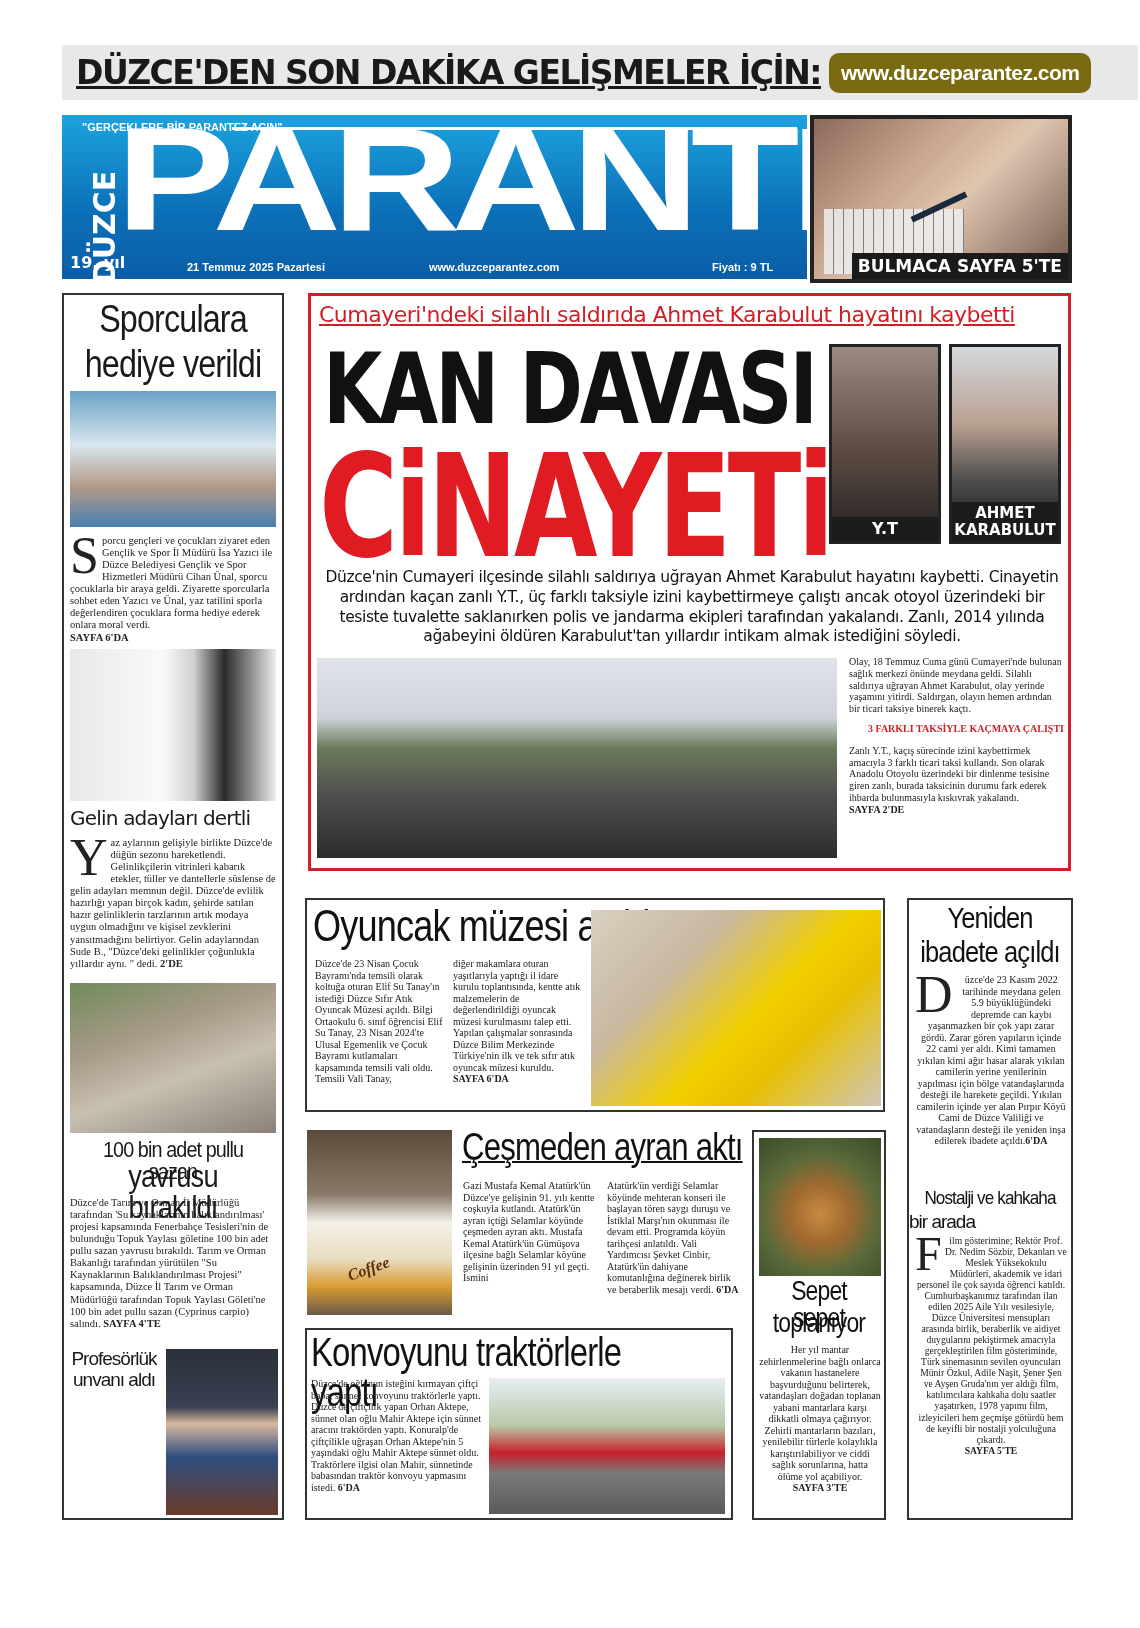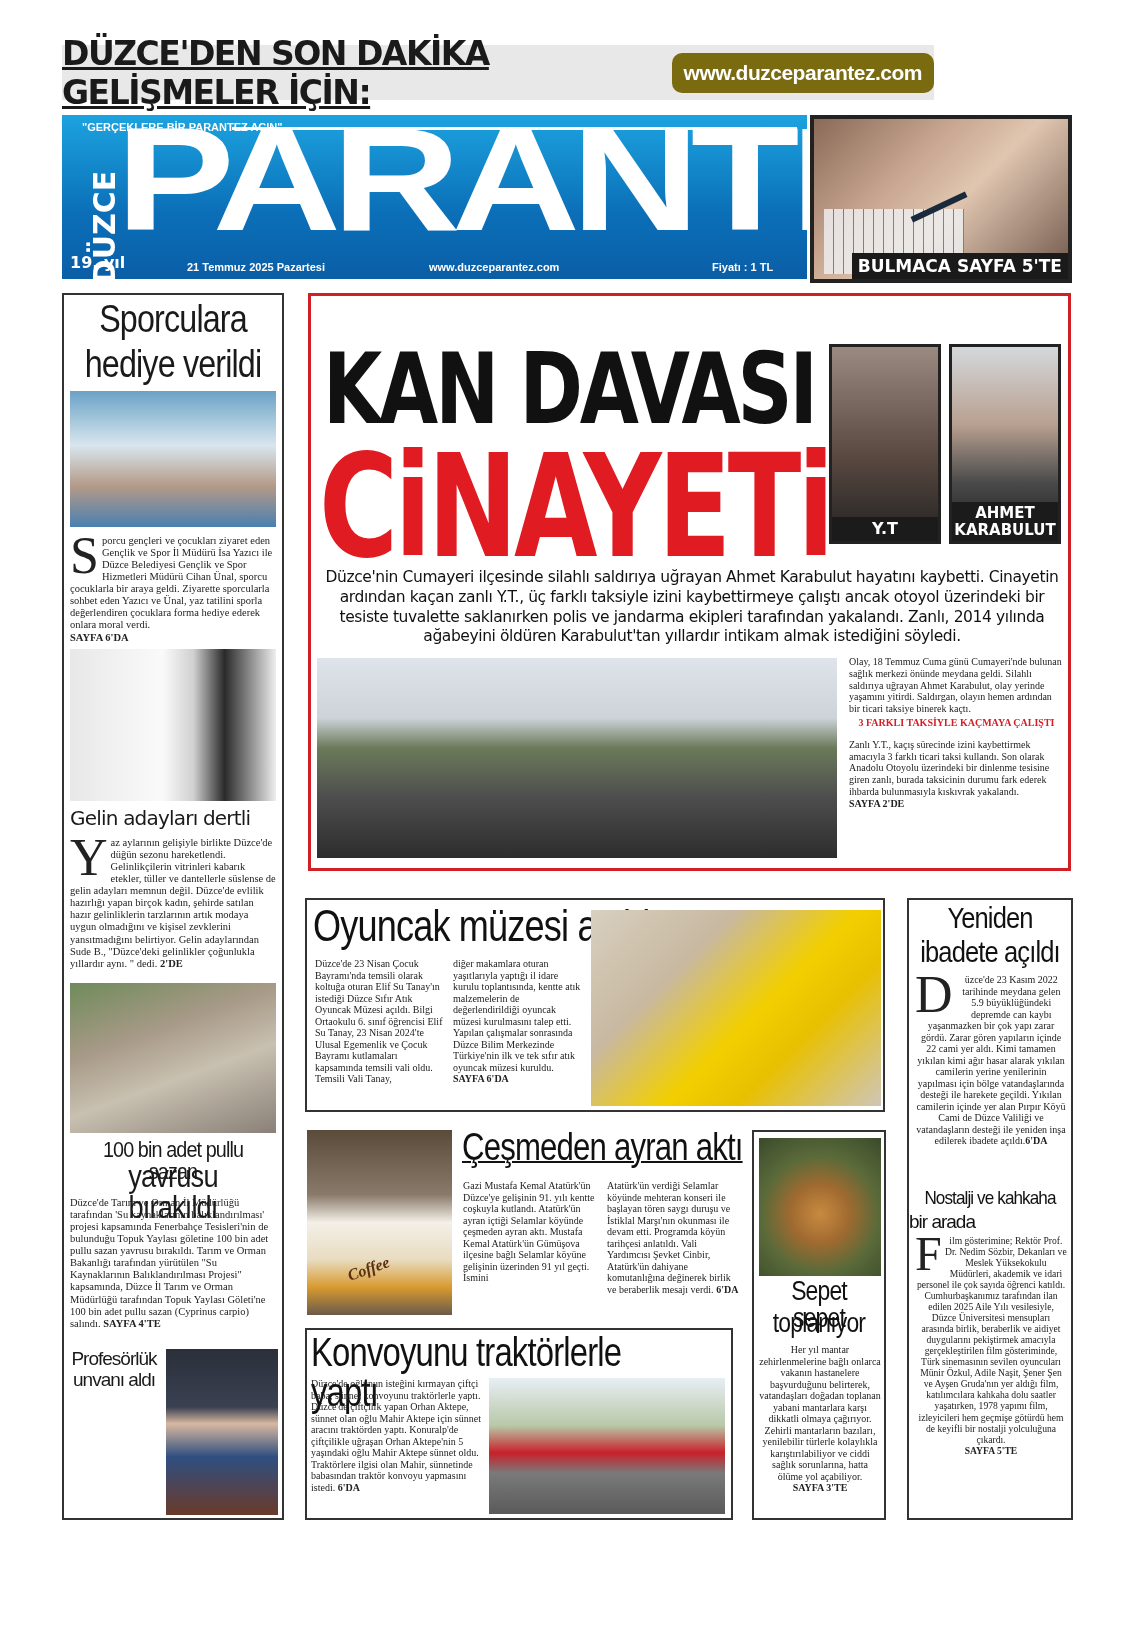--- a/index.html
+++ b/index.html
@@ -1,19 +1,19 @@
 <!DOCTYPE html>
 <html><head>
 <meta charset="utf-8">
 <style>
 *{box-sizing:border-box;margin:0;padding:0}
 body{width:1140px;height:1628px;background:#fff;position:relative;font-family:"Liberation Serif",serif;color:#222;overflow:hidden}
 .abs{position:absolute}
 
-#topbar{left:62px;top:45px;width:872px;height:55px;background:#e8e8e8;display:flex;align-items:center;}
+#topbar{left:62px;top:45px;width:1076px;height:55px;background:#e8e8e8;display:flex;align-items:center;padding-left:14px}
 #topbar .txt{font-family:"DejaVu Sans",sans-serif;font-weight:bold;font-size:33px;color:#1a1a1a;text-decoration:underline;text-decoration-thickness:3px;letter-spacing:-1.5px}
 #topbar .url{margin-left:8px;background:#7a6a10;color:#fff;font-family:"Liberation Sans",sans-serif;font-weight:bold;font-size:21px;padding:8px 12px;border-radius:10px;letter-spacing:-0.5px}
 
 #mast{left:62px;top:115px;width:745px;height:164px;background:linear-gradient(180deg,#1ca3df 0%,#0b6fb8 60%,#0a5ea6 100%);overflow:hidden}
 #mast .slogan{left:20px;top:6px;color:#fff;font-family:"Liberation Sans",sans-serif;font-weight:bold;font-size:11px}
 #mast .line{left:170px;top:12px;width:565px;height:3px;background:#fff}
 #mast .duzce{left:-18px;top:95px;transform:rotate(-90deg);color:#fff;font-family:"DejaVu Sans",sans-serif;font-weight:bold;font-size:30px;width:120px;text-align:center}
 #mast .brand{left:54px;top:-8px;color:#fff;font-family:"Liberation Sans",sans-serif;font-weight:bold;font-size:178px;letter-spacing:-9px;transform:scaleY(0.82);transform-origin:top left;line-height:1}
 #mast .bar{left:0;top:140px;width:745px;height:24px;display:flex;align-items:center;color:#fff;font-family:"Liberation Sans",sans-serif;font-weight:bold;font-size:11px}
 #mast .year{left:8px;top:138px;color:#fff;font-family:"DejaVu Sans",sans-serif;font-weight:bold;font-size:16px}
@@ -33,42 +33,42 @@
 
 #main{left:308px;top:293px;width:763px;height:578px;border:3px solid #d21f26;background:#fff}
 #main .kicker{left:8px;top:6px;color:#d21f26;font-family:"DejaVu Sans",sans-serif;font-size:22px;text-decoration:underline;letter-spacing:-0.5px}
 #main .kan{left:12px;top:44px;font-family:"DejaVu Sans",sans-serif;font-weight:bold;font-size:98px;color:#111;letter-spacing:-4px;transform:scaleX(0.78);transform-origin:left;line-height:1}
 #main .cin{left:8px;top:140px;font-family:"DejaVu Sans",sans-serif;font-weight:bold;font-size:142px;color:#e11b22;letter-spacing:-5px;transform:scaleX(0.76);transform-origin:left;line-height:1}
 .portrait{border:3px solid #222;background:linear-gradient(180deg,#9a8a80 0%,#5b4a42 55%,#222 100%)}
 .namebar{position:absolute;left:0;right:0;bottom:0;background:#1b1b1b;color:#fff;font-family:"DejaVu Sans",sans-serif;font-weight:bold;text-align:center;line-height:1.1}
 #main .lead{left:6px;top:272px;width:750px;text-align:center;font-family:"DejaVu Sans",sans-serif;font-size:15.5px;line-height:1.28;color:#111;letter-spacing:-0.4px}
 #main .scene{left:6px;top:362px;width:520px;height:200px;background:linear-gradient(180deg,#dfe4ea 0%,#cdd3d8 30%,#6b7a5a 45%,#4d4d4d 70%,#2d2d2d 100%)}
 #main .side{left:538px;top:360px;width:215px;font-size:10px;line-height:1.18}
-#main .sub{color:#d21f26;font-weight:bold;text-align:center;margin:2px 0 10px}
+#main .sub{color:#d21f26;font-weight:bold;text-align:right;margin:8px 0 10px}
 
 .ttl{font-family:"Liberation Sans",sans-serif;color:#111;line-height:1;letter-spacing:-1px}
 </style>
 </head>
 <body>
 
 <div id="topbar" class="abs">
   <span class="txt">DÜZCE'DEN SON DAKİKA GELİŞMELER İÇİN:</span>
   <span class="url">www.duzceparantez.com</span>
 </div>
 
 <div id="mast" class="abs">
   <div class="abs slogan">"GERÇEKLERE BİR PARANTEZ AÇIN"</div>
   <div class="abs line"></div>
   <div class="abs duzce">DÜZCE</div>
   <div class="abs brand">PARANTEZ</div>
   <div class="abs year">19. yıl</div>
   <div class="abs bar">
     <span style="position:absolute;left:125px">21 Temmuz 2025 Pazartesi</span>
     <span style="position:absolute;left:367px">www.duzceparantez.com</span>
-    <span style="position:absolute;left:650px">Fiyatı : 1 TL</span>
+    <span style="position:absolute;left:650px">Fiyatı : 9 TL</span>
   </div>
 </div>
 
 <div id="bulmaca" class="abs">
   <div class="abs grid"></div>
   <div class="abs" style="left:95px;top:85px;width:60px;height:6px;background:#1a2a3a;transform:rotate(-25deg)"></div>
   <div class="abs label">BULMACA SAYFA 5'TE</div>
 </div>
 
 <div id="leftcol" class="abs box">
@@ -93,20 +93,21 @@
   <div class="abs body-text" style="left:6px;top:902px;width:206px">
     <span>Düzce'de Tarım ve Orman İl Müdürlüğü tarafından 'Su kaynaklarının balıklandırılması' projesi kapsamında Fenerbahçe Tesisleri'nin de bulunduğu Topuk Yaylası göletine 100 bin adet pullu sazan yavrusu bırakıldı. Tarım ve Orman Bakanlığı tarafından yürütülen "Su Kaynaklarının Balıklandırılması Projesi" kapsamında, Düzce İl Tarım ve Orman Müdürlüğü tarafından Topuk Yaylası Göleti'ne 100 bin adet pullu sazan (Cyprinus carpio) salındı.</span> <span class="sayfa">SAYFA 4'TE</span>
   </div>
 
   <div class="abs headline" style="left:4px;top:1054px;width:92px;text-align:center;font-size:19px;letter-spacing:-1px">Profesörlük</div>
   <div class="abs headline" style="left:4px;top:1075px;width:92px;text-align:center;font-size:19px;letter-spacing:-1px">unvanı aldı</div>
   <div class="abs photo" style="left:102px;top:1054px;width:112px;height:166px;background:linear-gradient(180deg,#2a2f3a 0%,#3a4152 35%,#d8b8a0 45%,#2f4f80 65%,#6a3a2a 100%)"></div>
 </div>
 
 <div id="main" class="abs">
+  <div class="abs kicker">Cumayeri'ndeki silahlı saldırıda Ahmet Karabulut hayatını kaybetti</div>
   <div class="abs kan">KAN DAVASI</div>
   <div class="abs cin">CiNAYETi</div>
   <div class="abs portrait" style="left:518px;top:48px;width:112px;height:200px">
     <div class="namebar" style="font-size:16px;padding:3px 0">Y.T</div>
   </div>
   <div class="abs portrait" style="left:638px;top:48px;width:112px;height:200px;background:linear-gradient(180deg,#d4d8dc 0%,#b8a090 40%,#4a4a4a 70%,#1a1a1a 100%)">
     <div class="namebar" style="font-size:15px;padding:3px 0">
       <div>AHMET</div>
       <div>KARABULUT</div>
     </div>

